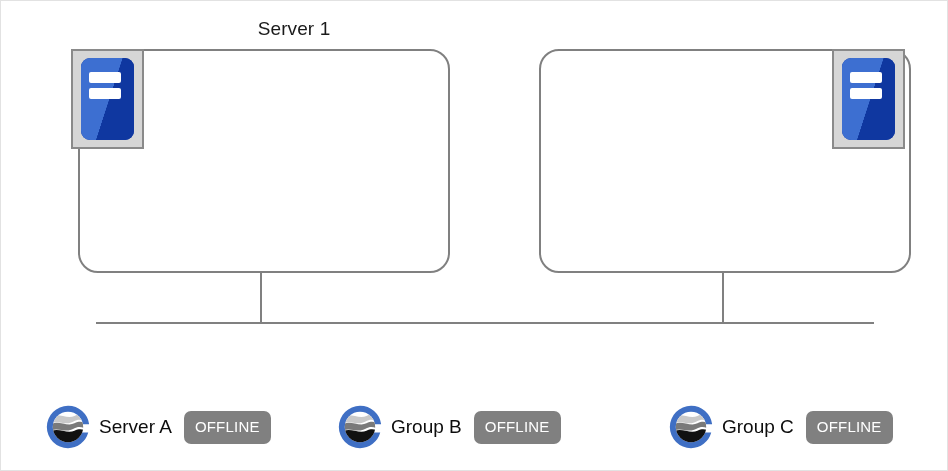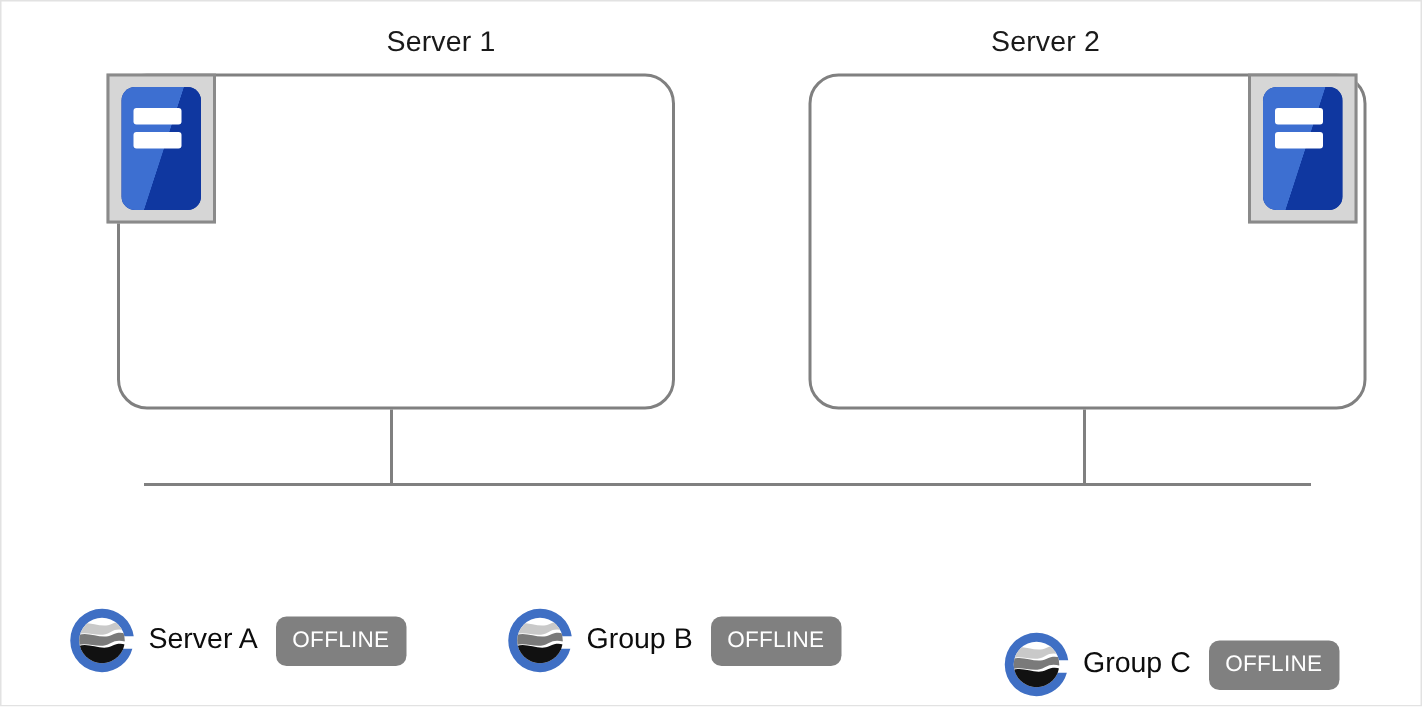--- a/index.html
+++ b/index.html
@@ -137,21 +137,20 @@
 
   <div class="server-icon" style="left:70px; top:48px; width:73px; height:100px;">
     <div class="chip">
       <div class="bar b1"></div>
       <div class="bar b2"></div>
     </div>
   </div>
 
   <div class="vconn" style="left:259px; top:272px; height:50px;"></div>
 
-  <div class="server-title" style="left:596px; top:17px; width:200px;">Server 2</div>
 
   <div class="server-box" style="left:538px; top:48px; width:372px; height:224px;"></div>
 
   <div class="server-icon" style="left:831px; top:48px; width:73px; height:100px;">
     <div class="chip">
       <div class="bar b1"></div>
       <div class="bar b2"></div>
     </div>
   </div>
 
@@ -186,21 +185,21 @@
         <rect x="10" y="14" width="80" height="72" fill="#ffffff"></rect>
         <path d="M12 28 C28 18 48 34 64 26 C76 20 84 24 90 26 L90 38 C80 34 72 32 62 38 C46 48 28 34 12 42 Z" fill="#c9c9c9"></path>
         <path d="M12 44 C28 34 48 50 64 42 C76 36 84 40 90 42 L90 54 C80 50 72 48 62 54 C46 64 28 50 12 58 Z" fill="#7a7a7a"></path>
         <path d="M12 60 C28 50 48 66 64 58 C76 52 84 56 90 58 L90 92 L12 92 Z" fill="#111111"></path>
       </g>
     </svg>
     <span class="group-label">Group B</span>
     <span class="status-badge">OFFLINE</span>
   </div>
 
-  <div class="group-item" style="left:667px; top:419px;justify-content:center;">
+  <div class="group-item" style="left:667px; top:403px;justify-content:center;">
     <svg class="group-logo" viewBox="0 0 100 100">
       <path d="M50 4 A46 46 0 1 0 50 96 A46 46 0 0 0 94 62 L58 62 L58 44 L96 44 A46 46 0 0 0 50 4 Z" fill="#3f6fc4"></path>
       <clipPath id="gC">
           <circle cx="50" cy="50" r="33"></circle>
         </clipPath>
       <g clip-path="url(#gC)">
         <rect x="10" y="14" width="80" height="72" fill="#ffffff"></rect>
         <path d="M12 28 C28 18 48 34 64 26 C76 20 84 24 90 26 L90 38 C80 34 72 32 62 38 C46 48 28 34 12 42 Z" fill="#c9c9c9"></path>
         <path d="M12 44 C28 34 48 50 64 42 C76 36 84 40 90 42 L90 54 C80 50 72 48 62 54 C46 64 28 50 12 58 Z" fill="#7a7a7a"></path>
         <path d="M12 60 C28 50 48 66 64 58 C76 52 84 56 90 58 L90 92 L12 92 Z" fill="#111111"></path>

